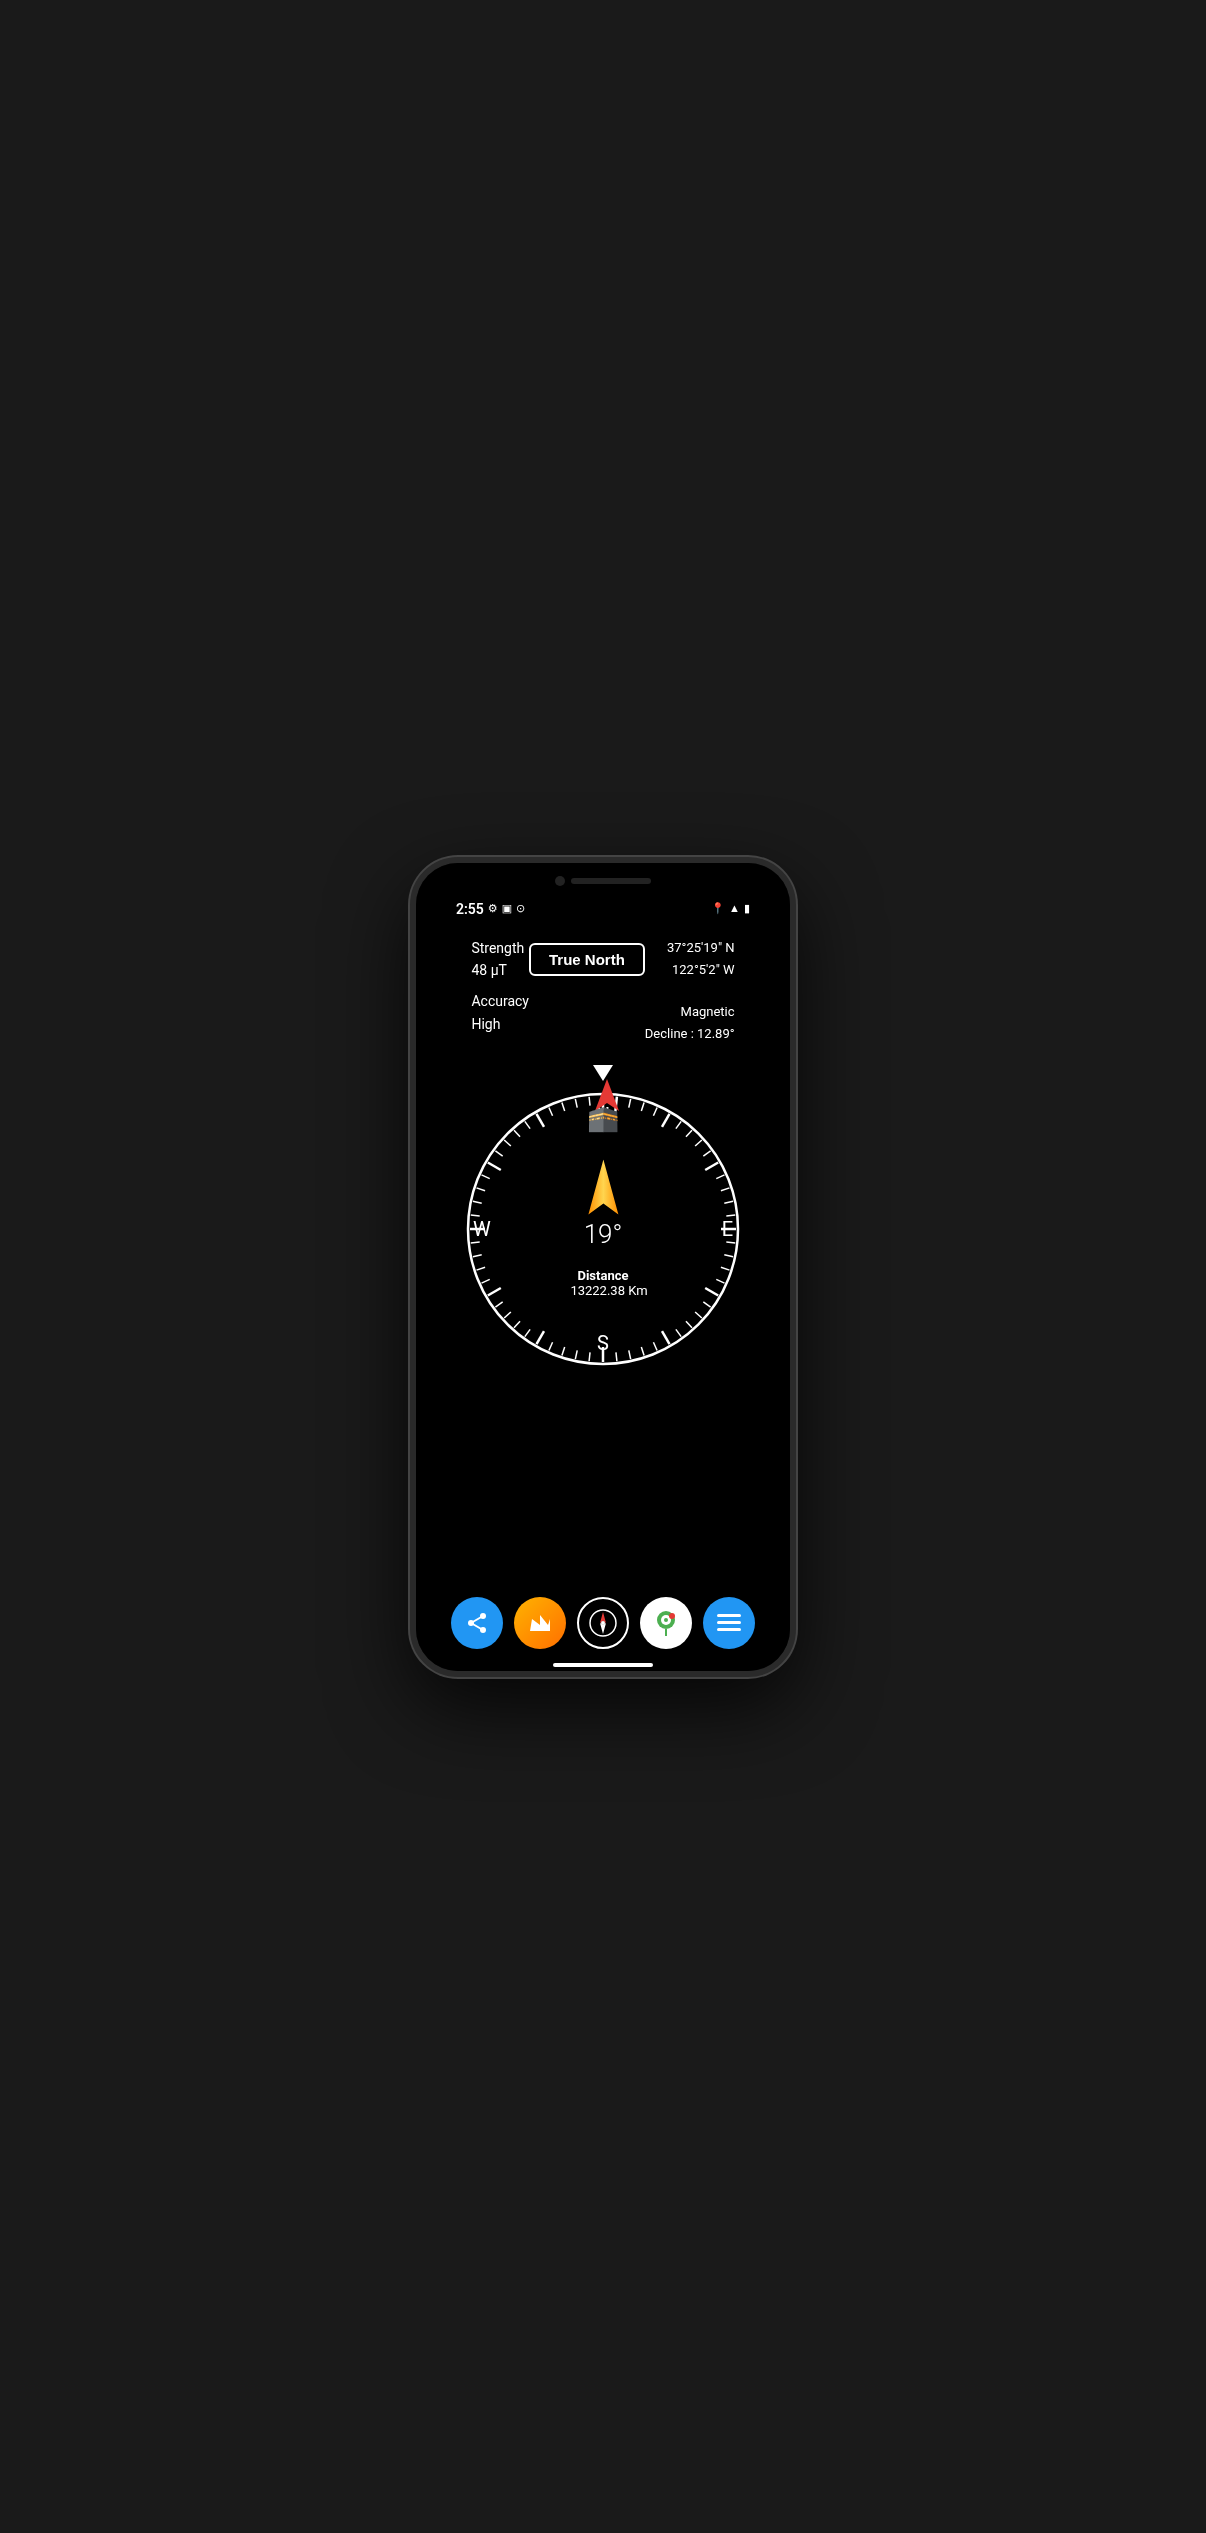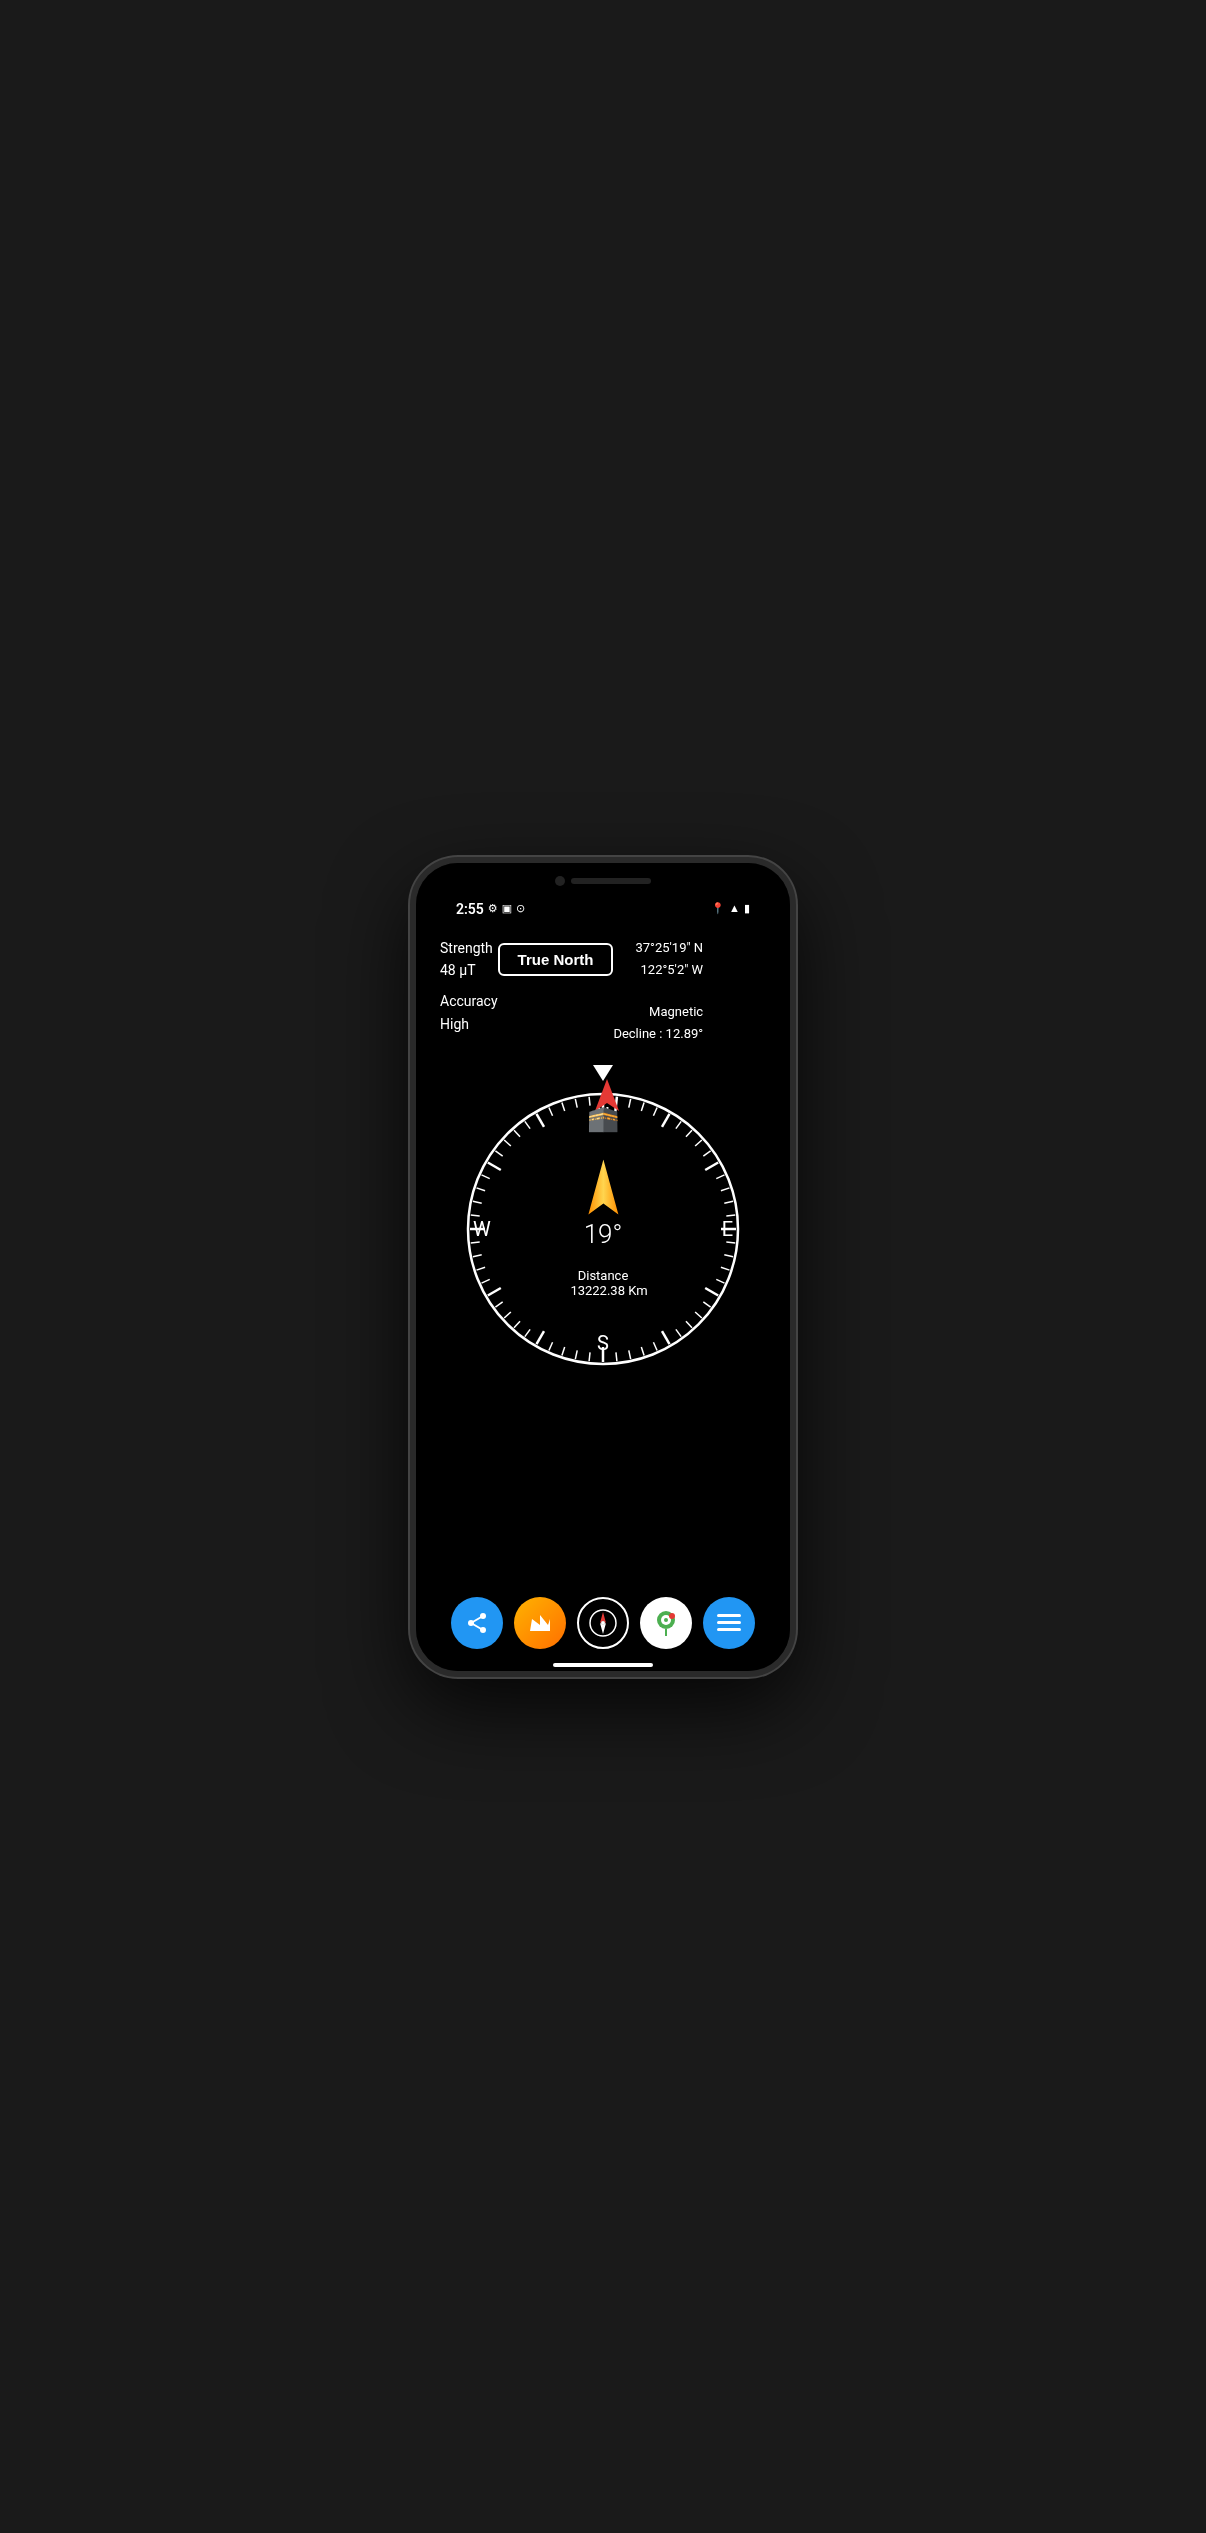--- a/index.html
+++ b/index.html
@@ -62,21 +62,21 @@
       flex: 1;
       background: #000;
       display: flex;
       flex-direction: column;
       padding: 0 20px;
       position: relative;
     }
     
     .info-section {
       display: flex;
-      justify-content: flex-start;
+      justify-content: center;
       align-items: flex-start;
       padding: 14px 4px 10px 4px;
       text-decoration: underline;
     }
     .info-left { color: white; font-size: 14px; line-height: 1.6; }
     .info-center {
       display: flex;
       align-items: center;
       justify-content: center;
       padding-top: 6px;
@@ -145,21 +145,21 @@
     }
     .degree-text {
       color: white;
       font-size: 26px;
       font-weight: 300;
       line-height: 1.2;
     }
     .distance-label {
       color: white;
       font-size: 13px;
-      font-weight: 400;
+      font-weight: 700;
       margin-top: 18px;
     }
     .distance-value {
       color: white;
       font-size: 13px;
       margin-left: 12px;
     }
     
     .bottom-nav {
       background: #000;

